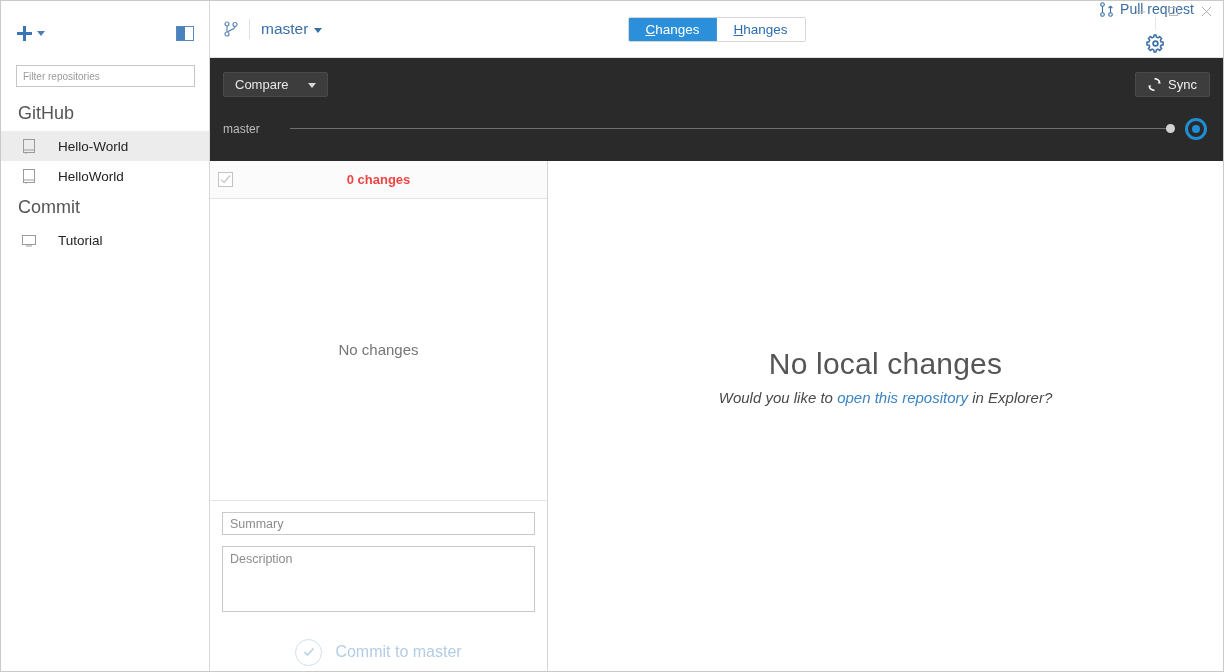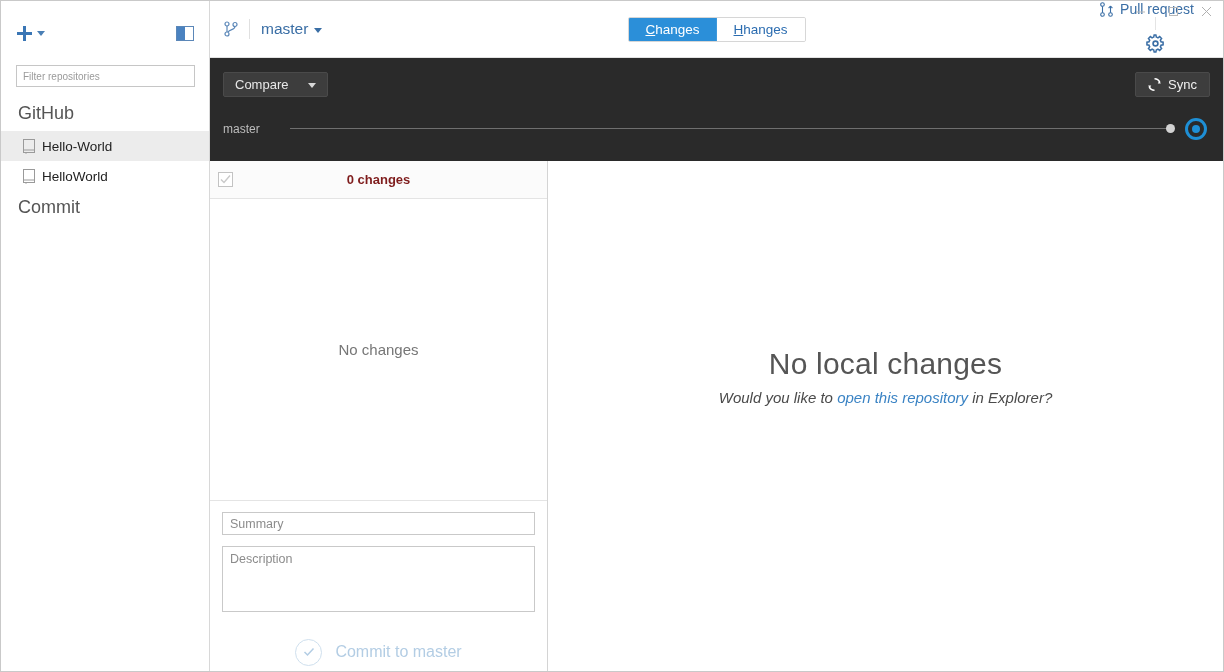--- a/index.html
+++ b/index.html
@@ -99,21 +99,21 @@
   .repo-list { flex: 1 1 auto; overflow: hidden; }
   .group-label {
     font-size: 18px;
     color: #555555;
     padding: 6px 0 7px 17px;
   }
   .repo-item {
     height: 30px;
     display: flex;
     align-items: center;
-    gap: 6px;
+    gap: 22px;
     padding-left: 21px;
     font-size: 13.5px;
     color: #222222;
     cursor: default;
   }
   .repo-item.selected { background: #ececec; }
   .repo-ico { width: 14px; height: 15px; flex: 0 0 auto; }
 
   
   .right-col { flex: 1 1 auto; display: flex; flex-direction: column; min-width: 0; }
@@ -299,21 +299,21 @@
     width: 15px; height: 15px;
     border: 1px solid #c3c3c3;
     background: #fff;
     display: flex; align-items: center; justify-content: center;
   }
   .changes-count {
     flex: 1 1 auto;
     text-align: center;
     font-size: 13px;
     font-weight: bold;
-    color: #7f1d1d;
+    color: #ef4444;
   }
   .changes-empty {
     flex: 1 1 auto;
     display: flex;
     align-items: center;
     justify-content: center;
     font-size: 15px;
     color: #767676;
     border-bottom: 1px solid #e4e4e4;
   }
@@ -440,20 +440,27 @@
           <svg class="repo-ico" viewBox="0 0 14 15">
             <rect x="1.5" y="0.5" width="11" height="13" fill="none" stroke="#9a9a9a" stroke-width="1"></rect>
             <line x1="1.5" y1="11" x2="12.5" y2="11" stroke="#9a9a9a" stroke-width="1"></line>
             <line x1="4" y1="13.5" x2="4" y2="14.8" stroke="#9a9a9a" stroke-width="1"></line>
           </svg>
           <span>HelloWorld</span>
         </div>
 
         <div class="group-label">Commit</div>
 
+        <div class="repo-item">
+          <svg class="repo-ico" viewBox="0 0 14 15">
+            <rect x="0.5" y="2.5" width="13" height="9" fill="none" stroke="#9a9a9a" stroke-width="1"></rect>
+            <line x1="4" y1="13" x2="10" y2="13" stroke="#9a9a9a" stroke-width="1"></line>
+          </svg>
+          <span>Tutorial</span>
+        </div>
 
       </div>
     </div>
 
     <div class="right-col">
 
       <div class="toolbar">
 
         <div class="branch-box">
           <svg class="branch-ico" viewBox="0 0 14 16">

